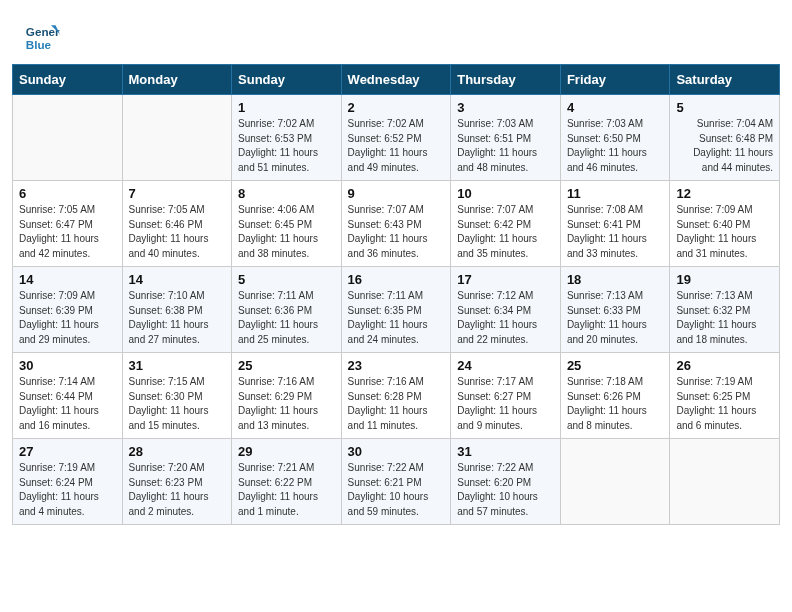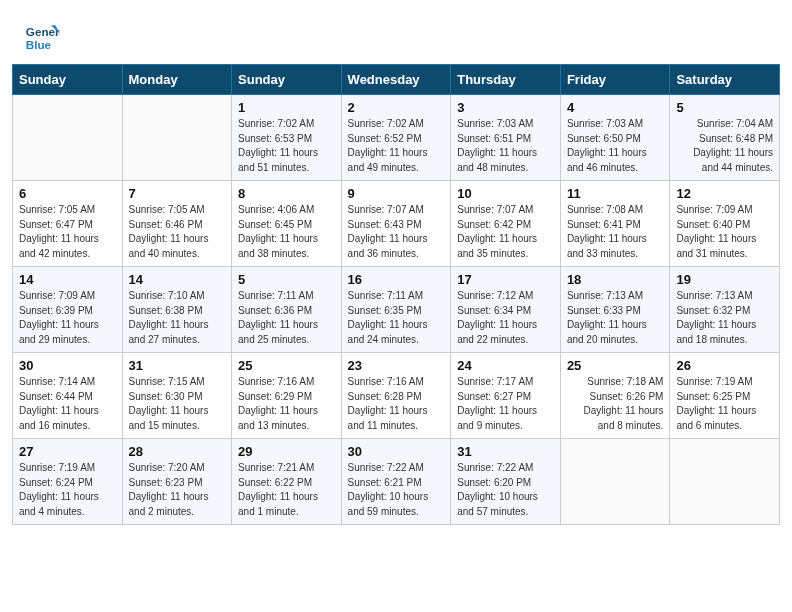--- a/index.html
+++ b/index.html
@@ -266,21 +266,21 @@
 Daylight: 11 hours and 11 minutes.</div>
           </td>
           <td>
             <span class="day-num">24</span>
             <div class="day-info" style="white-space: pre-line;">Sunrise: 7:17 AM
 Sunset: 6:27 PM
 Daylight: 11 hours and 9 minutes.</div>
           </td>
           <td>
             <span class="day-num">25</span>
-            <div class="day-info" style="white-space: pre-line; text-align: right;">Sunrise: 7:18 AM
+            <div class="day-info" style="white-space: pre-line;">Sunrise: 7:18 AM
 Sunset: 6:26 PM
 Daylight: 11 hours and 8 minutes.</div>
           </td>
           <td>
             <span class="day-num">26</span>
             <div class="day-info" style="white-space: pre-line;">Sunrise: 7:19 AM
 Sunset: 6:25 PM
 Daylight: 11 hours and 6 minutes.</div>
           </td>
         </tr>

